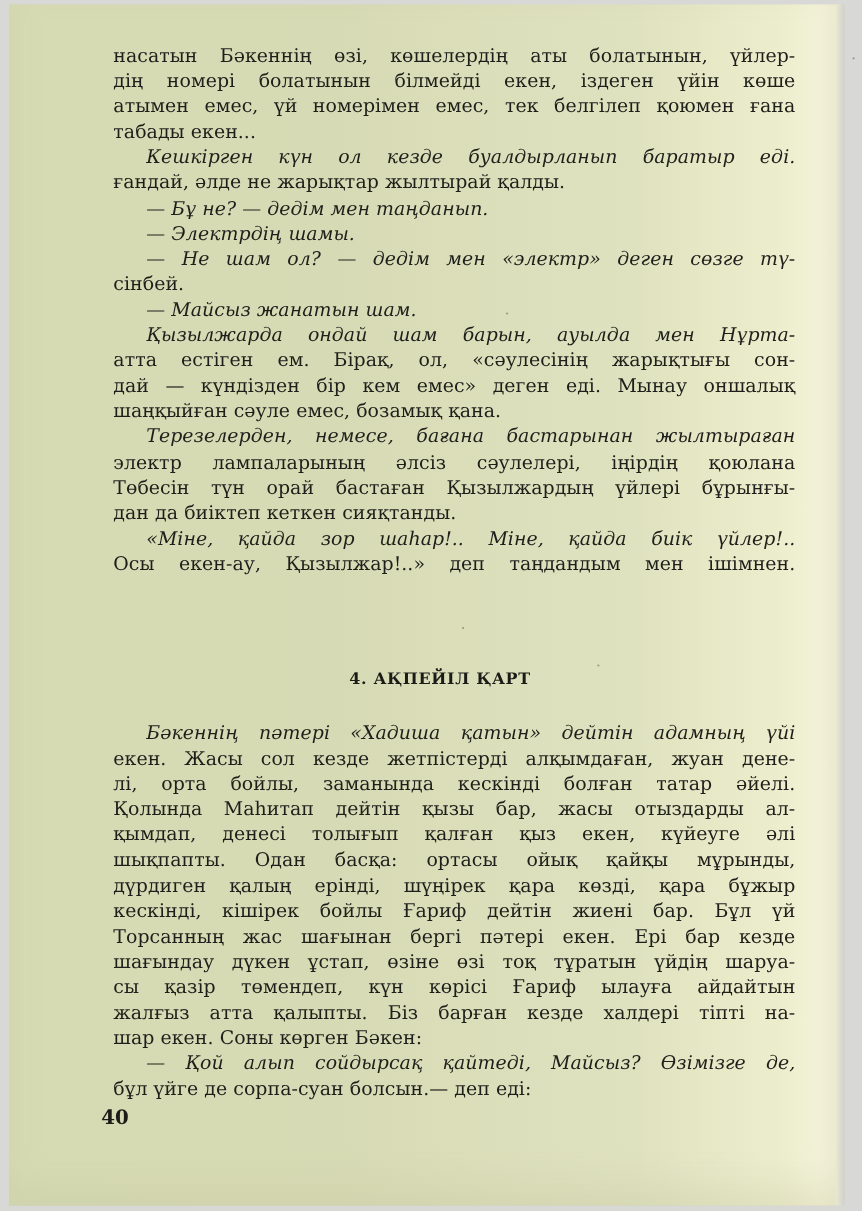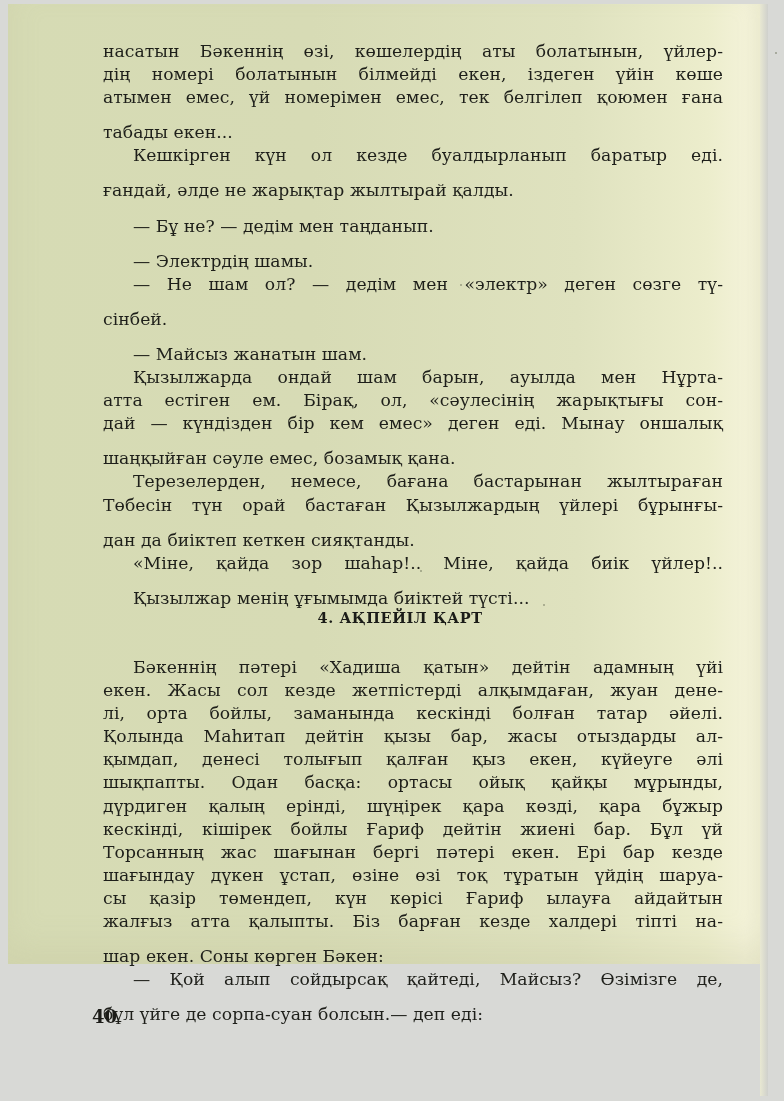--- a/index.html
+++ b/index.html
@@ -14,21 +14,21 @@
       position: absolute;
       left: 0; top: 0;
       width: 784px; height: 1101px;
       background: #d8d9d6;
     }
     .page {
       position: absolute;
       left: 8px;
       top: 4px;
       width: 760px;
-      height: 960px;
+      height: 1092px;
       background: linear-gradient(90deg, #d6dbb4 0%, #d7dbb5 40%, #dfe2bf 75%, #ecedcc 92%, #f3f2d8 97%, #eeedd2 100%);
       box-shadow: inset 0 -18px 30px rgba(190,190,150,0.25);
     }
     .page-edge {
       position: absolute;
       right: 0; top: 0;
       width: 8px; height: 1092px;
       background: linear-gradient(90deg, #e8e8d2, #cfd0cc);
     }
     .text-block {
@@ -44,24 +44,24 @@
     }
     .line {
       display: block;
       white-space: nowrap;
       text-align: justify;
       text-align-last: justify;
       height: 23.1px;
     }
     .line.last {
       text-align-last: left;
-      margin-top: 12px;
     }
     .line.indent {
       padding-left: 30px;
+      font-style: italic;
     }
     .heading {
       position: absolute;
       left: 0;
       width: 784px;
       top: 605px;
       text-align: center;
       font-family: "DejaVu Serif", "Liberation Serif", serif;
       font-weight: bold;
       font-size: 14.5px;
@@ -105,24 +105,25 @@
         <span class="line indent last">— Бұ не? — дедім мен таңданып.</span>
         <span class="line indent last">— Электрдің шамы.</span>
         <span class="line indent">— Не шам ол? — дедім мен «электр» деген сөзге тү-</span>
         <span class="line last">сінбей.</span>
         <span class="line indent last">— Майсыз жанатын шам.</span>
         <span class="line indent">Қызылжарда ондай шам барын, ауылда мен Нұрта-</span>
         <span class="line">атта естіген ем. Бірақ, ол, «сәулесінің жарықтығы сон-</span>
         <span class="line">дай — күндізден бір кем емес» деген еді. Мынау оншалық</span>
         <span class="line last">шаңқыйған сәуле емес, бозамық қана.</span>
         <span class="line indent">Терезелерден, немесе, бағана бастарынан жылтыраған</span>
+        <span class="line">электр лампаларының әлсіз сәулелері, іңірдің қоюлана</span>
         <span class="line">Төбесін түн орай бастаған Қызылжардың үйлері бұрынғы-</span>
         <span class="line last">дан да биіктеп кеткен сияқтанды.</span>
         <span class="line indent">«Міне, қайда зор шаһар!.. Міне, қайда биік үйлер!..</span>
-        <span class="line indent last">Қызылжар менің ұғымымда биіктей түсті...</span>
+        <span class="line">Осы екен-ау, Қызылжар!..» деп таңдандым мен ішімнен.</span>
       </div>
 
     <div class="heading">4. АҚПЕЙІЛ ҚАРТ</div>
 
     <div class="text-block section2" id="sec2">
         <span class="line indent">Бәкеннің пәтері «Хадиша қатын» дейтін адамның үйі</span>
         <span class="line">екен. Жасы сол кезде жетпістерді алқымдаған, жуан дене-</span>
         <span class="line">лі, орта бойлы, заманында кескінді болған татар әйелі.</span>
         <span class="line">Қолында Маһитап дейтін қызы бар, жасы отыздарды ал-</span>
         <span class="line">қымдап, денесі толығып қалған қыз екен, күйеуге әлі</span>

